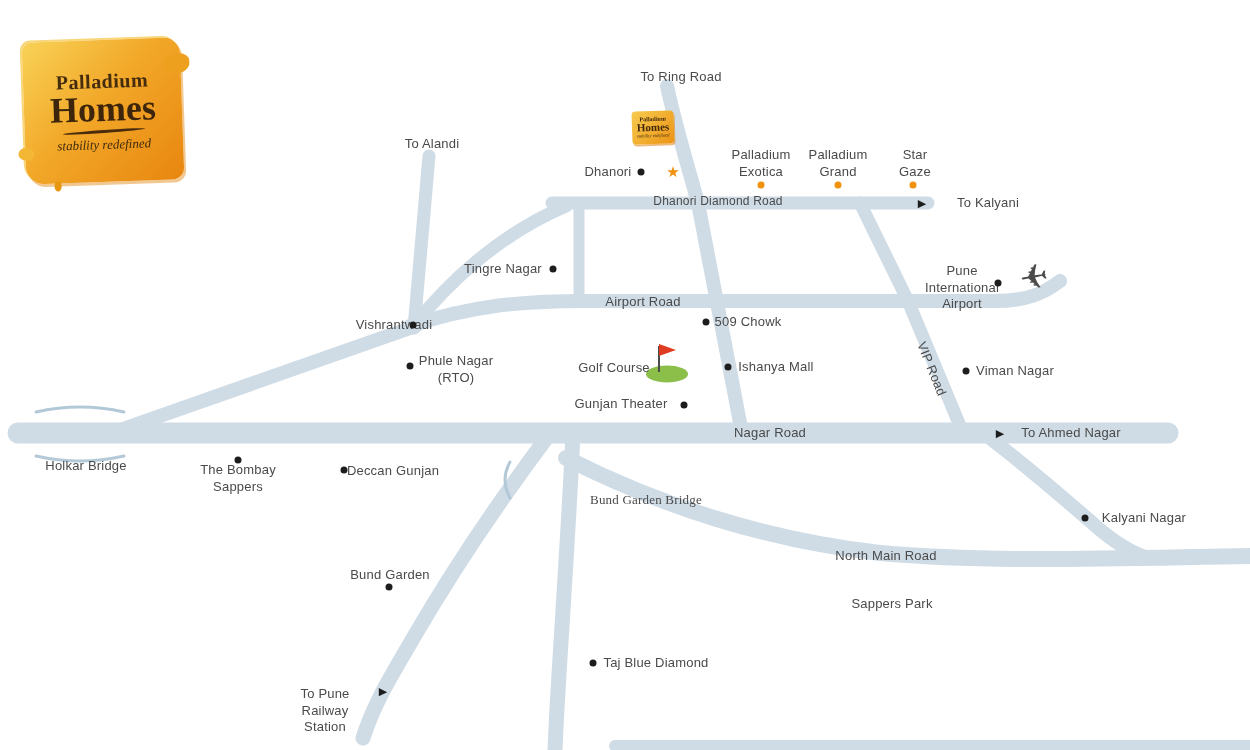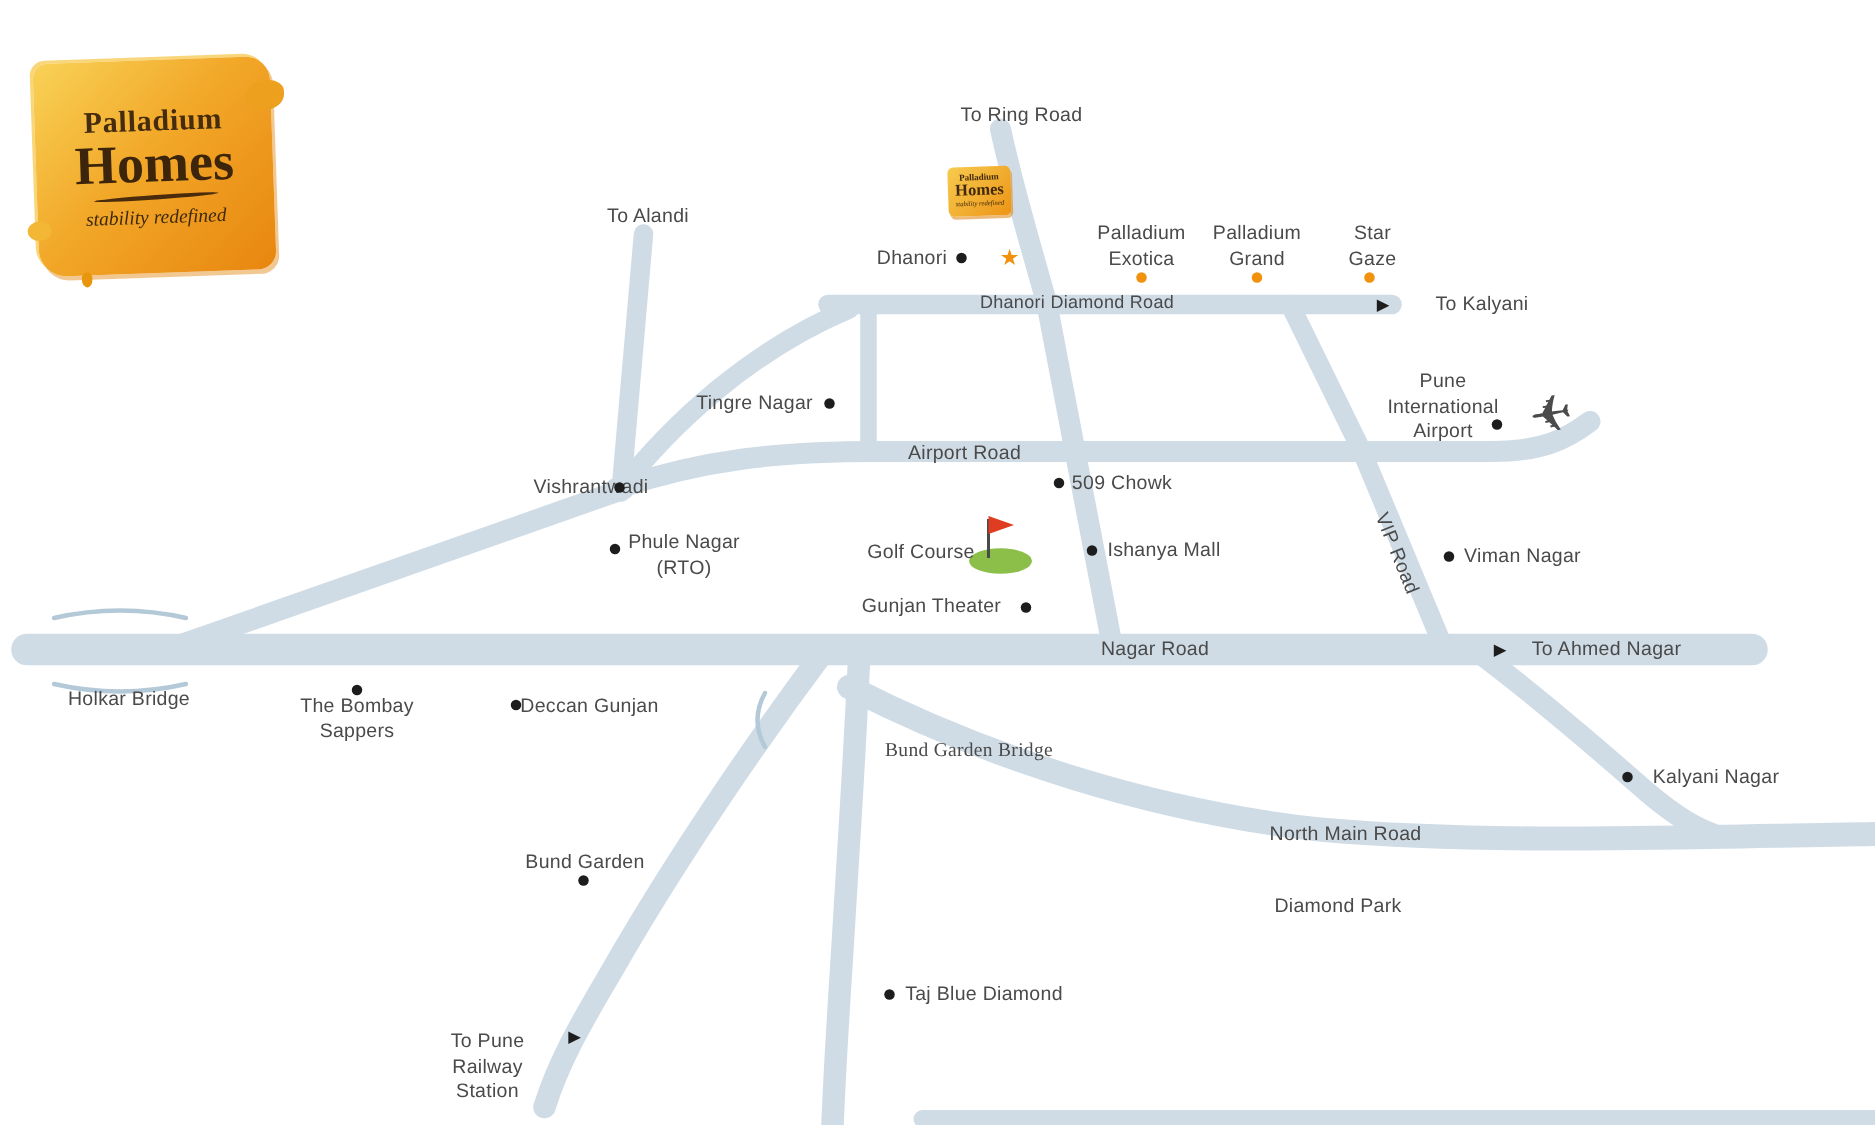--- a/index.html
+++ b/index.html
@@ -120,41 +120,41 @@
     <div class="map-label" style="left: 838px; top: 164px;">Palladium
 Grand</div>
     <div class="map-label" style="left: 915px; top: 164px;">Star
 Gaze</div>
     <div class="map-label" style="left: 718px; top: 202px; font-size: 12px;">Dhanori Diamond Road</div>
     <div class="map-label" style="left: 988px; top: 203px;">To Kalyani</div>
     <div class="map-label" style="left: 503px; top: 269px;">Tingre Nagar</div>
     <div class="map-label" style="left: 360px; top: 325px; margin-left: 34px;">Vishrantwadi</div>
     <div class="map-label" style="left: 643px; top: 302px;">Airport Road</div>
     <div class="map-label" style="left: 748px; top: 322px;">509 Chowk</div>
-    <div class="map-label" style="left: 962px; top: 271px;">Pune
+    <div class="map-label" style="left: 962px; top: 288px;">Pune
 International
 Airport</div>
     <div class="map-label" style="left: 931px; top: 369px; transform: translate(-50%, -50%) rotate(68deg);">VIP Road</div>
     <div class="map-label" style="left: 456px; top: 370px; text-align: center;">Phule Nagar
 (RTO)</div>
     <div class="map-label" style="left: 614px; top: 368px;">Golf Course</div>
     <div class="map-label" style="left: 776px; top: 367px;">Ishanya Mall</div>
     <div class="map-label" style="left: 1015px; top: 371px;">Viman Nagar</div>
     <div class="map-label" style="left: 621px; top: 404px;">Gunjan Theater</div>
     <div class="map-label" style="left: 770px; top: 433px;">Nagar Road</div>
     <div class="map-label" style="left: 86px; top: 434px; margin-top: 32px;">Holkar Bridge</div>
     <div class="map-label" style="left: 1071px; top: 433px;">To Ahmed Nagar</div>
     <div class="map-label" style="left: 238px; top: 479px;">The Bombay
 Sappers</div>
     <div class="map-label" style="left: 393px; top: 471px;">Deccan Gunjan</div>
     <div class="map-label" style="left: 646px; top: 500px; font-family: Liberation Serif, serif;">Bund Garden Bridge</div>
     <div class="map-label" style="left: 1144px; top: 518px;">Kalyani Nagar</div>
-    <div class="map-label" style="left: 886px; top: 556px; margin-left: 11px;">North Main Road</div>
+    <div class="map-label" style="left: 886px; top: 556px;">North Main Road</div>
     <div class="map-label" style="left: 390px; top: 575px;">Bund Garden</div>
-    <div class="map-label" style="left: 892px; top: 604px;">Diamond Park</div>
+    <div class="map-label" style="left: 892px; top: 604px;">Sappers Park</div>
     <div class="map-label" style="left: 656px; top: 663px;">Taj Blue Diamond</div>
     <div class="map-label" style="left: 325px; top: 711px;">To Pune
 Railway
 Station</div>
     <div class="marker marker-dot" style="left: 641px; top: 172px;"></div>
     <div class="marker marker-star" style="left: 673px; top: 172px;">★</div>
     <div class="marker marker-odot" style="left: 761px; top: 185px;"></div>
     <div class="marker marker-odot" style="left: 838px; top: 185px;"></div>
     <div class="marker marker-odot" style="left: 913px; top: 185px;"></div>
     <div class="marker marker-arrow" style="left: 922px; top: 203px;">▶</div>

